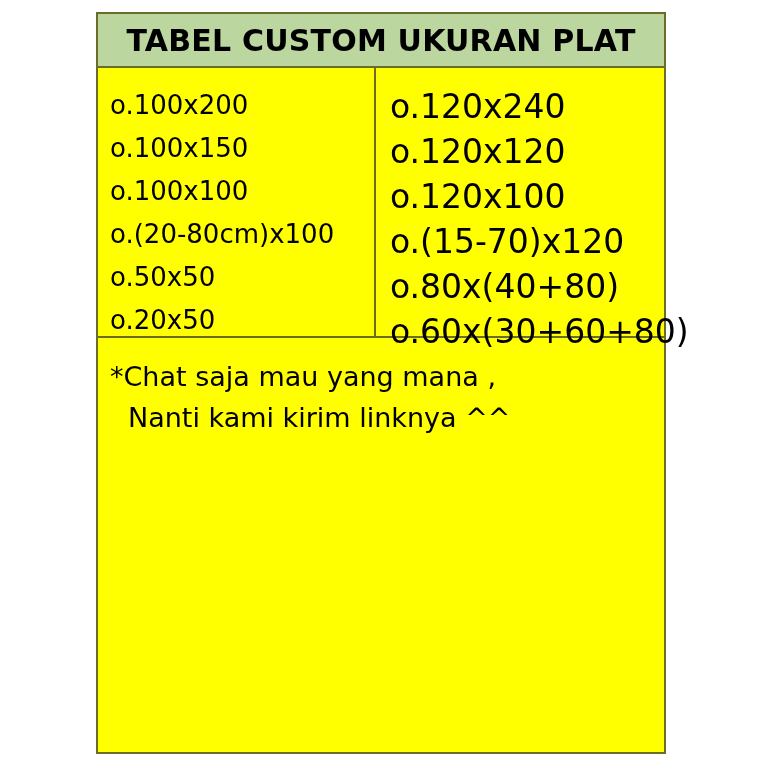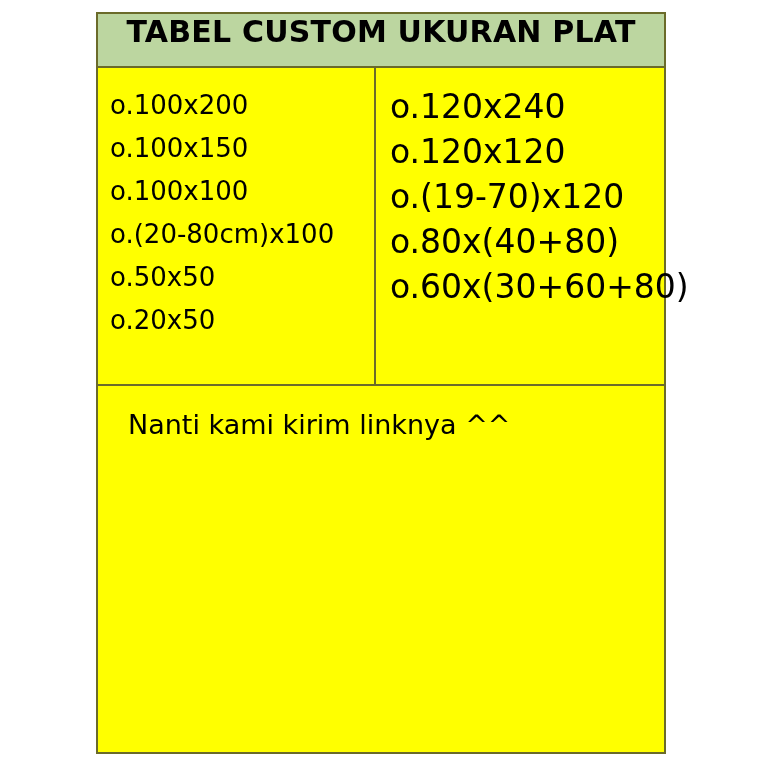--- a/index.html
+++ b/index.html
@@ -21,33 +21,33 @@
     height: 742px;
     box-sizing: border-box;
     background: #ffff00;
     border: 2px solid #6b6b2a;
   }
   .title-bar {
     height: 52px;
     background: #bcd6a0;
     border-bottom: 2px solid #6b6b2a;
     display: flex;
-    align-items: flex-start;
+    align-items: center;
     justify-content: center;
   }
   .title-text {
     font-size: 30px;
     font-weight: bold;
     color: #000000;
     letter-spacing: 0.2px;
     white-space: nowrap;
   }
   .columns {
     display: flex;
-    height: 318px;
+    height: 270px;
     box-sizing: border-box;
     border-bottom: 2px solid #6b6b2a;
   }
   .col {
     box-sizing: border-box;
     padding: 16px 0 0 0;
   }
   .col-left {
     width: 278px;
     padding-left: 12px;
@@ -95,22 +95,24 @@
       <div class="item">o.100x200</div>
       <div class="item">o.100x150</div>
       <div class="item">o.100x100</div>
       <div class="item">o.(20-80cm)x100</div>
       <div class="item">o.50x50</div>
       <div class="item">o.20x50</div>
     </div>
     <div class="col col-right">
       <div class="item">o.120x240</div>
       <div class="item">o.120x120</div>
-      <div class="item">o.(19-70)x120</div>
+      <div class="item">o.120x100</div>
+      <div class="item">o.(15-70)x120</div>
       <div class="item">o.80x(40+80)</div>
       <div class="item">o.60x(30+60+80)</div>
     </div>
   </div>
 
   <div class="notes">
+    <div class="note-line">*Chat saja mau yang mana ,</div>
     <div class="note-line indent">Nanti kami kirim linknya ^^</div>
   </div>
 </div>
 
 </body></html>

